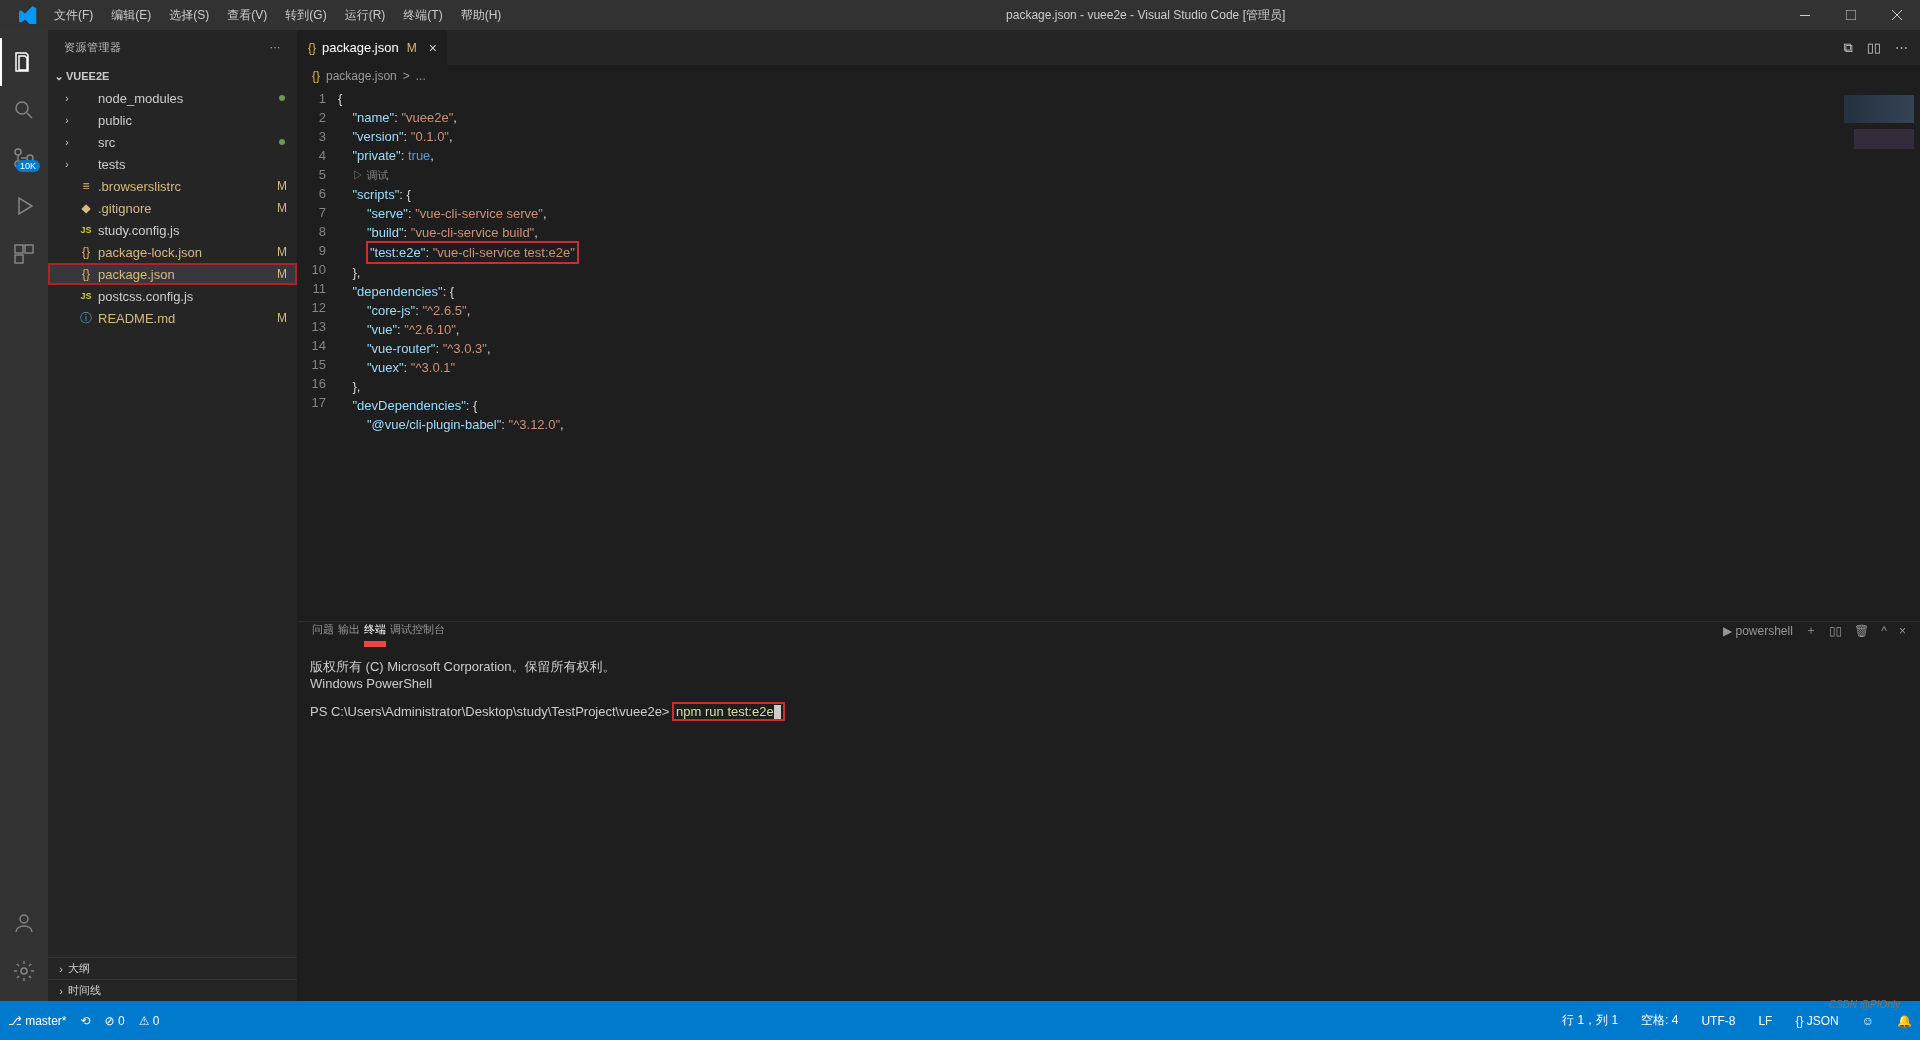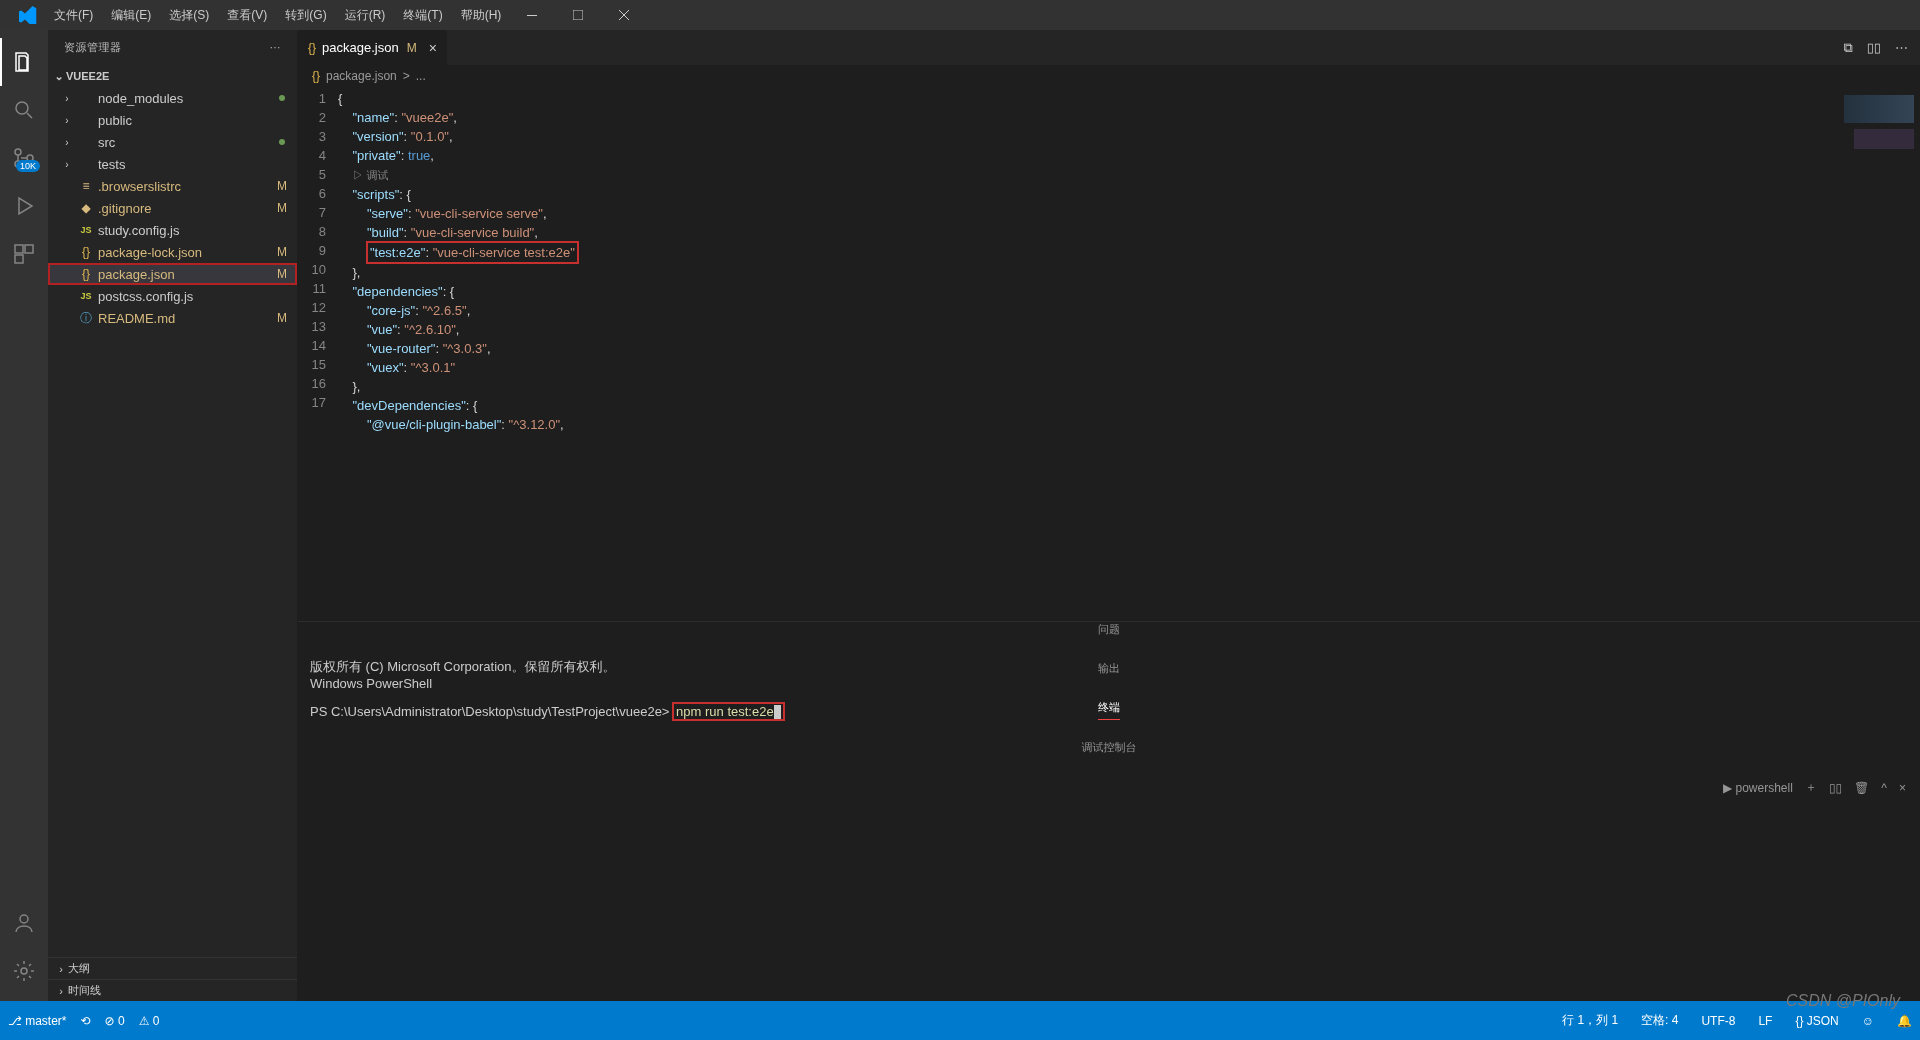--- a/index.html
+++ b/index.html
@@ -45,33 +45,33 @@
 .editor-split { flex:1; display:flex; flex-direction:column; min-height:0;}
 .editor { flex:1; display:flex; background:#1e1e1e; font-family: Consolas, "Courier New", monospace; font-size:13px; position:relative; overflow:hidden;}
 .gutter { width:40px; text-align:right; color:#858585; padding-right:12px; line-height:19px; padding-top:2px;}
 .code { flex:1; line-height:19px; white-space:pre; padding-top:2px;}
 .minimap { position:absolute; right:0; top:0; width:90px; height:100%; opacity:0.5;}
 .mm-blob { position:absolute; right:6px; background:#3a5570; }
 .mm1 { top:8px; width:70px; height:28px; background: linear-gradient(90deg,#2a4560,#4a6b8c);}
 .mm2 { top:42px; width:60px; height:20px; background:#4a3a5a;}
 .hl-red { outline:2px solid #c83030; outline-offset:-1px; padding:1px 3px; display:inline-block;}
 .panel { height:380px; background:#1e1e1e; display:flex; flex-direction:column; border-top:1px solid #2d2d2d;}
-.panel-tabs { height:30px; display:flex; align-items:center; padding:0 14px; gap:20px; font-size:11px; color:#969696;flex-direction:column;}
+.panel-tabs { height:30px; display:flex; align-items:flex-start; padding:0 14px; gap:4px; font-size:11px; color:#969696;}
 .panel-tabs span { padding-bottom:4px;}
-.panel-tabs span.active { color:#fff; border-bottom:1px solid #ef4444;}
+.panel-tabs span.active { color:#fff; border-bottom:6px solid #ef4444;}
 .panel-right { margin-left:auto; display:flex; align-items:center; gap:12px; font-size:12px;}
 .terminal { flex:1; padding:6px 12px; font-family: Consolas, monospace; font-size:13px; color:#cccccc;}
 .term-cursor { display:inline-block; width:7px; height:14px; background:#cccccc; vertical-align:text-bottom;}
 .bottom-sections { background:#252526;}
 .section-row { height:22px; display:flex; align-items:center; padding-left:6px; font-size:11px; color:#ccc; border-top:1px solid #333;}
 .section-row .chev { width:14px; text-align:center;}
 .statusbar { height:39px; background:#007acc; display:flex; align-items:center; font-size:12px; color:#fff; padding:0 8px;}
 .statusbar .left { display:flex; align-items:center; gap:14px;}
 .statusbar .right { margin-left:auto; display:flex; align-items:center; gap:23px;}
-.watermark { position:absolute; right:20px; bottom:30px; color:#777; font-size:16px; font-style:italic; pointer-events:none;margin-top:24px;}
+.watermark { position:absolute; right:20px; bottom:30px; color:#777; font-size:10px; font-style:italic; pointer-events:none;margin-top:24px;}
 .s-key { color:#9cdcfe;}
 .s-str { color:#ce9178;}
 .s-pun { color:#d4d4d4;}
 .s-bool { color:#569cd6;}
 .s-dbg { color:#888; font-size:11px;}
 svg { display:block;}
 </style>
 </head>
 <body>
 
@@ -84,20 +84,21 @@
   <div class="menus">
     <span>文件(F)</span>
     <span>编辑(E)</span>
     <span>选择(S)</span>
     <span>查看(V)</span>
     <span>转到(G)</span>
     <span>运行(R)</span>
     <span>终端(T)</span>
     <span>帮助(H)</span>
   </div>
+  <div class="title">package.json - vuee2e - Visual Studio Code [管理员]</div>
   <div class="win-controls">
     <div>
         <svg width="10" height="1">
           <rect width="10" height="1" fill="#ccc"></rect>
         </svg>
       </div>
     <div>
         <svg width="10" height="10">
           <rect x="0" y="0" width="10" height="10" fill="none" stroke="#ccc"></rect>
         </svg>

